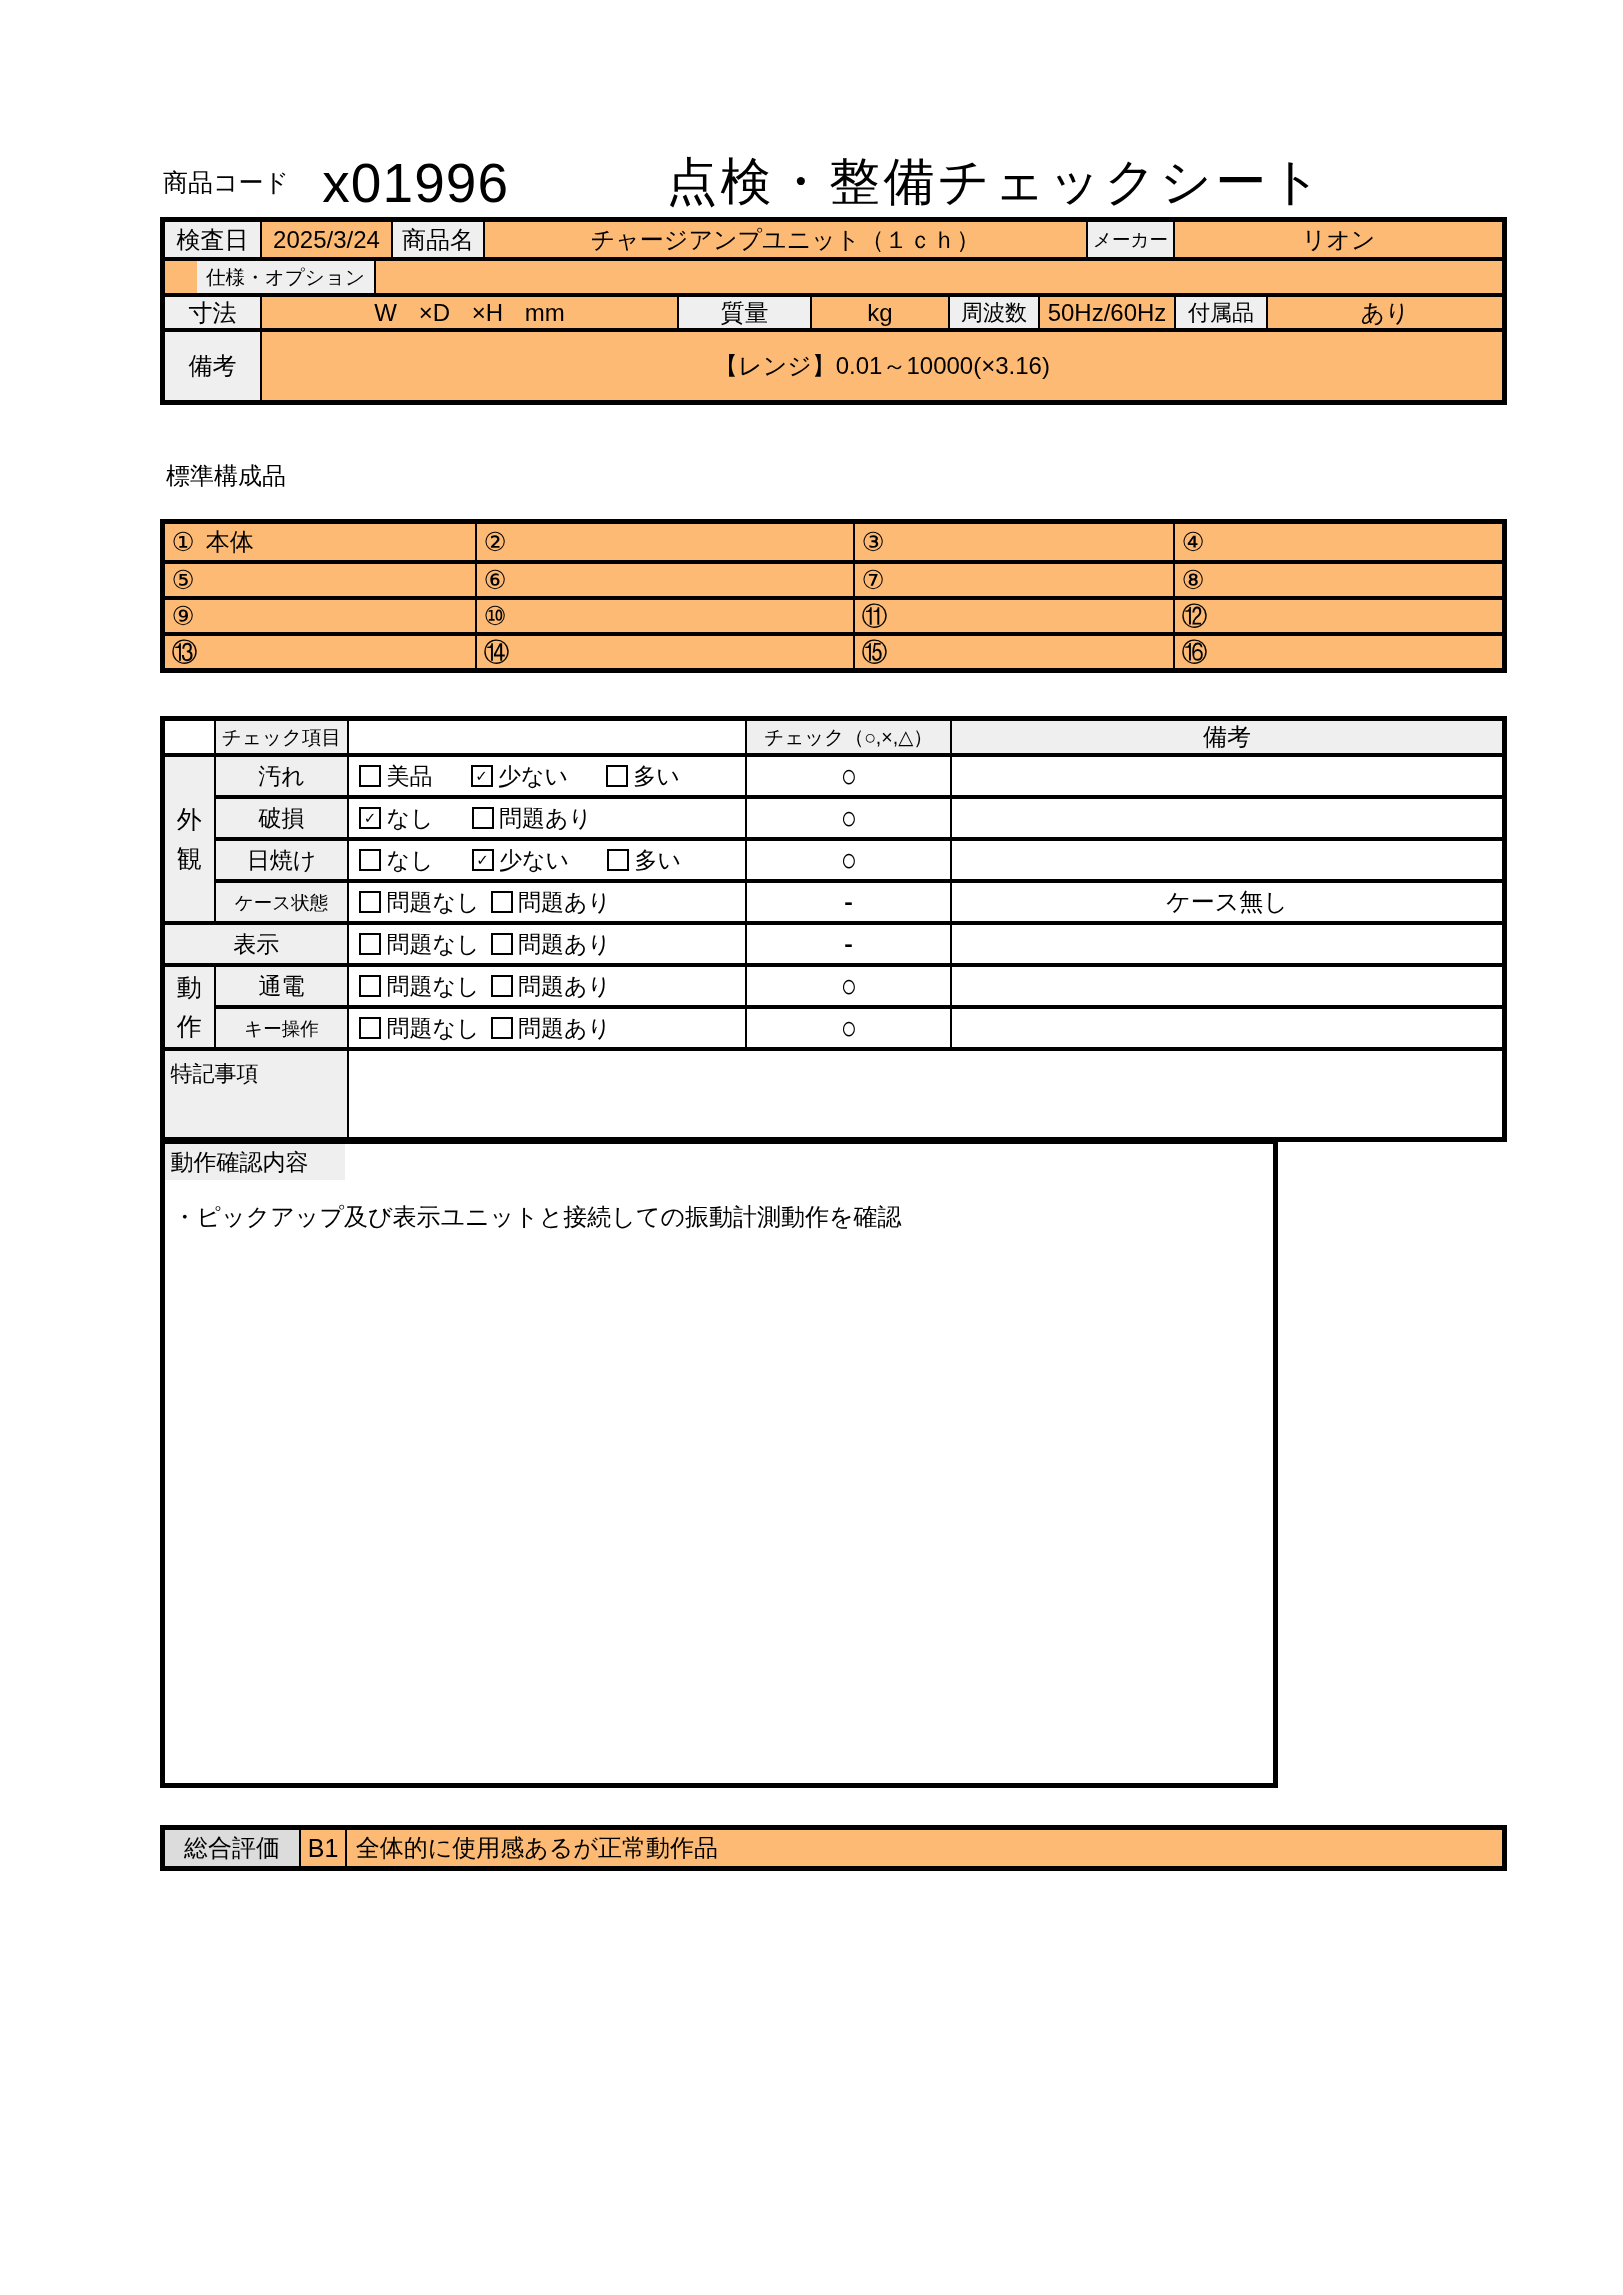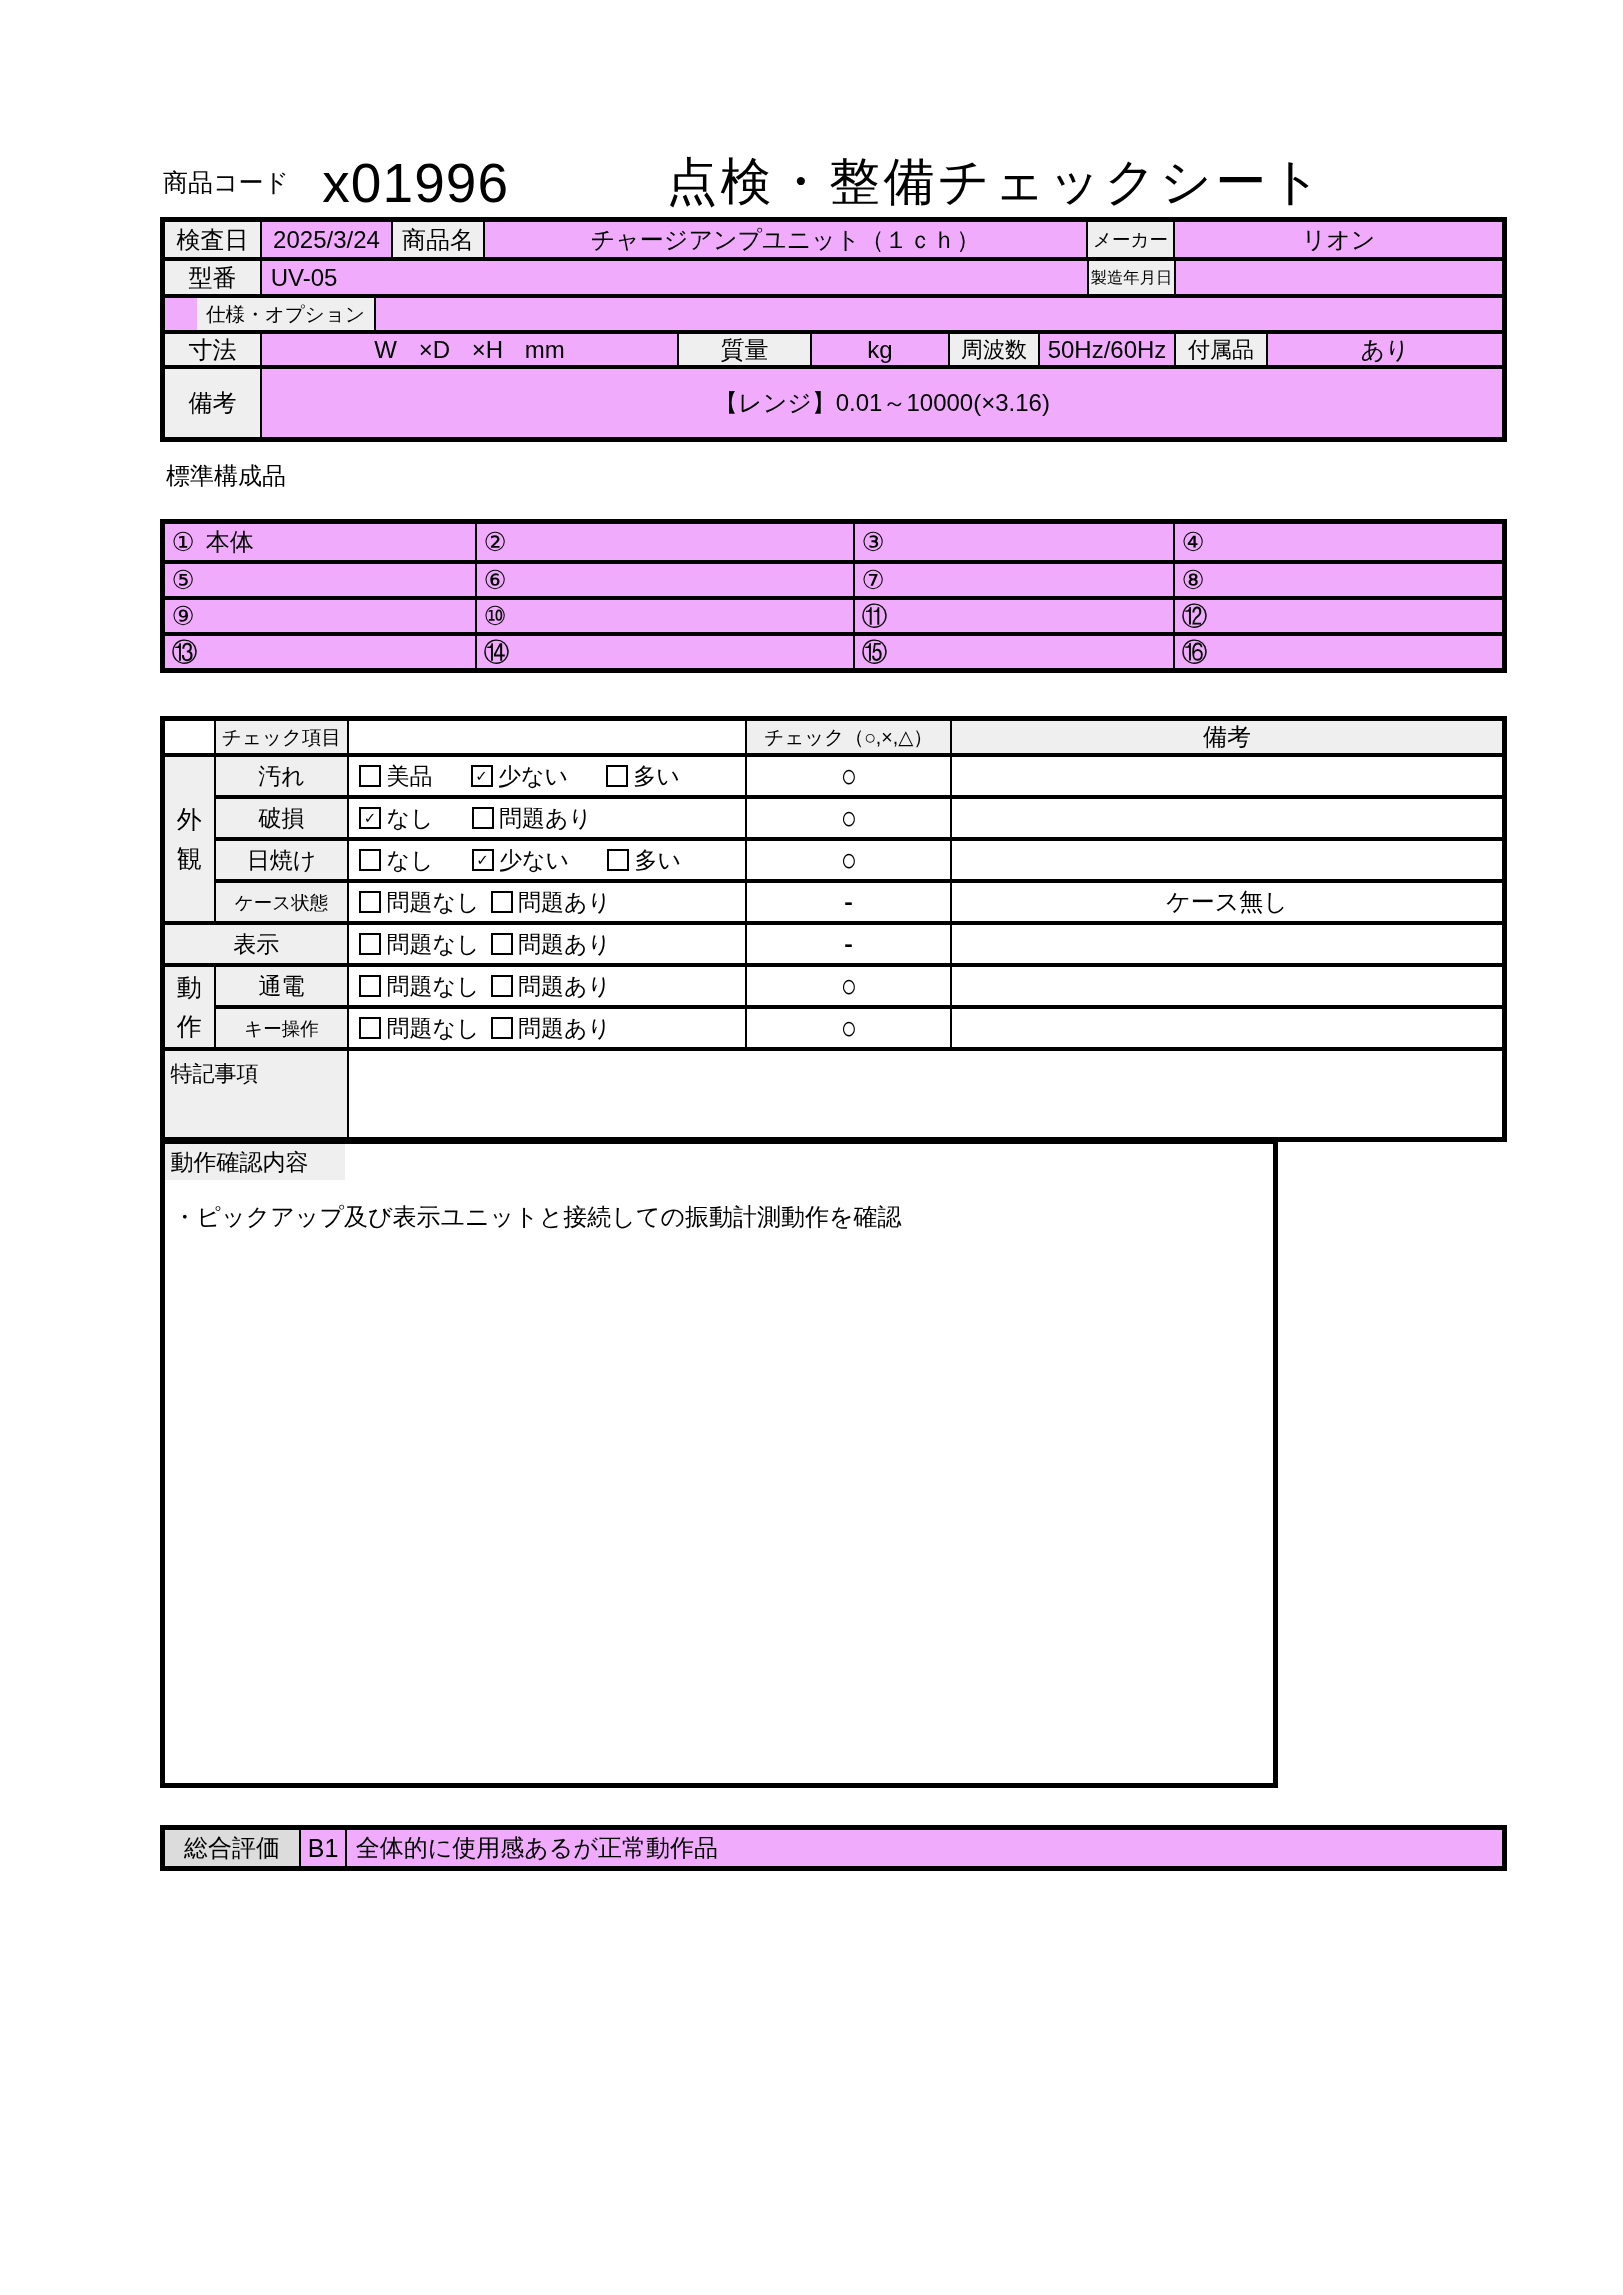--- a/index.html
+++ b/index.html
@@ -11,21 +11,21 @@
   }
   .page { position:relative; width:1623px; height:2295px; background:#fff; overflow:hidden; }
 
   
   .topbar { position:absolute; top:148px; left:163px; width:1341px; display:flex; align-items:center; }
   .prod-code-label { font-size:25px; }
   .prod-code-value { font-size:55px; margin-left:33px; letter-spacing:1.1px; }
   .sheet-title { font-size:51px; margin-left:157px; letter-spacing:3.3px; }
 
   
-  .ftable { position:absolute; left:160px; width:1347px; border:5.4px solid #000; background:#f0abfc; }
+  .ftable { position:absolute; left:160px; width:1347px; border:5.4px solid #000; background:#fdba74; }
   .frow { display:flex; width:100%; }
   .frow + .frow { border-top:4.3px solid #000; }
   .fcell { border-right:2.2px solid #000; display:flex; align-items:center; justify-content:center; overflow:hidden; }
   .fcell:last-child { border-right:none; flex:1; }
   .lbl { background:#efefef; }
   .left { justify-content:flex-start; padding-left:8.7px; }
   .fs44 { font-size:24px; } .fs40 { font-size:22px; }
   .fs36 { font-size:19.6px;margin-left:32px; } .fs34 { font-size:18.5px; } .fs30 { font-size:16.3px; }
 
   
@@ -96,26 +96,20 @@
 
   <div class="ftable itable">
     <div class="frow h64">
       <div class="fcell lbl fs44 w178">検査日</div>
       <div class="fcell fs44 w242">2025/3/24</div>
       <div class="fcell lbl fs44 w170">商品名</div>
       <div class="fcell fs44 w1110">チャージアンプユニット（１ｃｈ）</div>
       <div class="fcell lbl fs34 w160">メーカー</div>
       <div class="fcell fs44">リオン</div>
     </div>
-    <div class="frow h68">
-      <div class="fcell lbl fs44 w178">型番</div>
-      <div class="fcell fs44 left w1522">UV-05</div>
-      <div class="fcell lbl fs30 w160">製造年月日</div>
-      <div class="fcell fs44"></div>
-    </div>
     <div class="frow h66">
       <div class="fcell lbl fs36 w330">仕様・オプション</div>
       <div class="fcell fs44"></div>
     </div>
     <div class="frow h64">
       <div class="fcell lbl fs44 w178">寸法</div>
       <div class="fcell fs44 dims-val w767">W ×D ×H mm</div>
       <div class="fcell lbl fs44 w245">質量</div>
       <div class="fcell fs44 w255">kg</div>
       <div class="fcell lbl fs40 w165">周波数</div>

